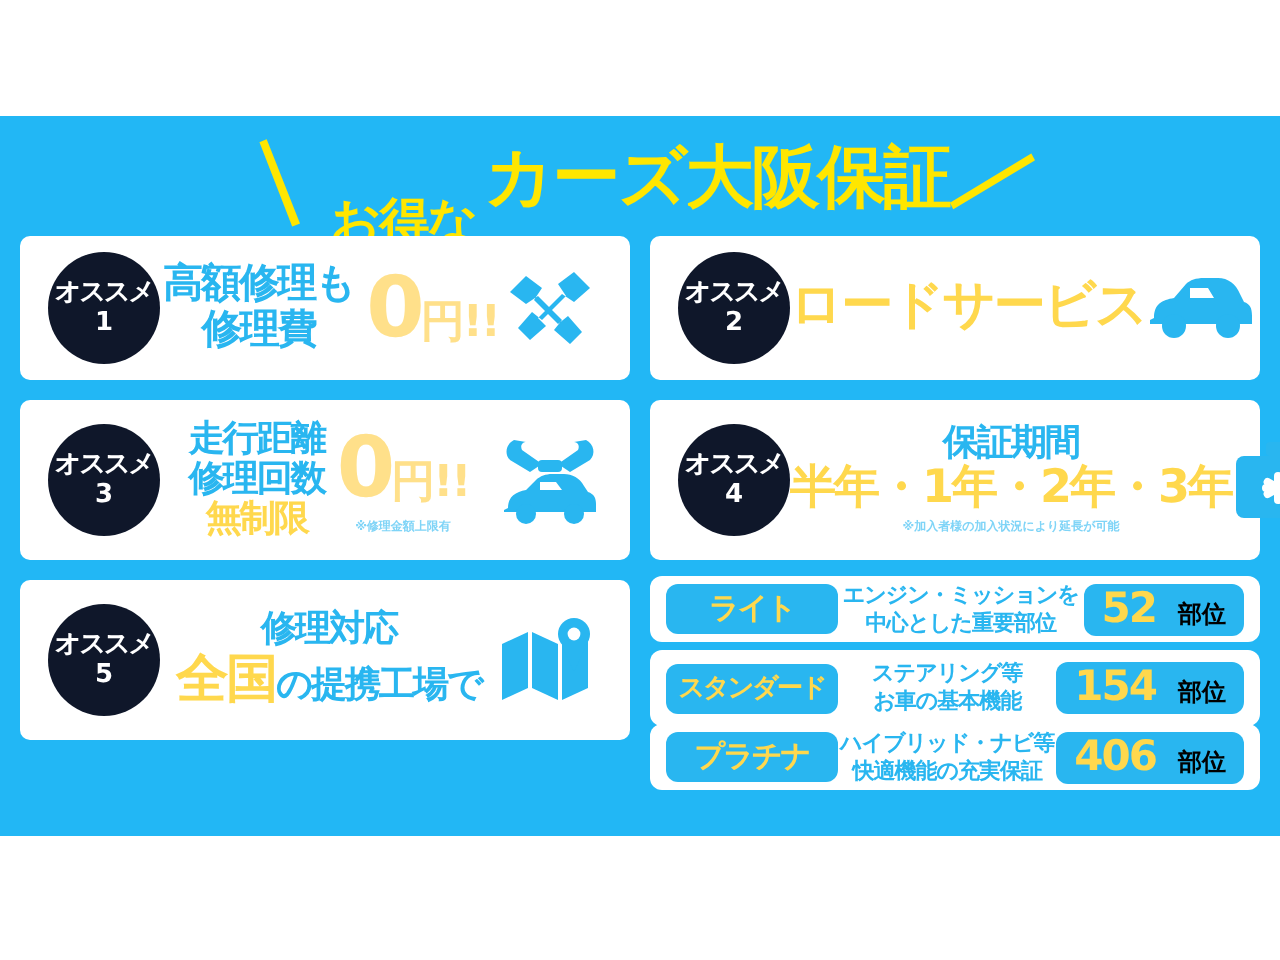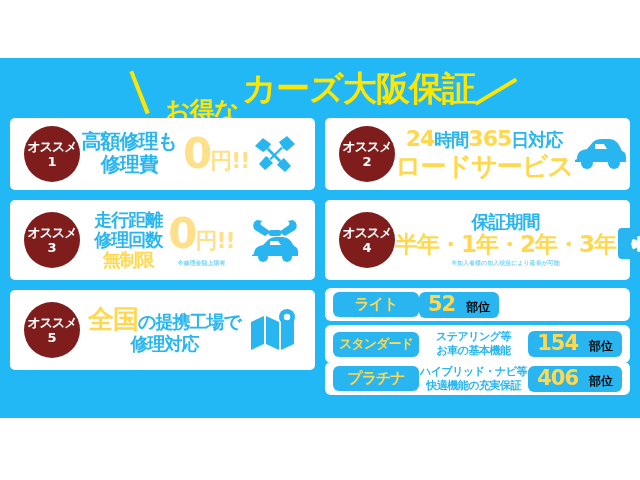--- a/index.html
+++ b/index.html
@@ -26,21 +26,21 @@
   .head-small{color:#ffe600;font-size:25px;font-weight:bold;letter-spacing:-1px;margin-top:43px;}
   .head-big{color:#ffe600;font-size:34px;font-weight:bold;letter-spacing:-1px;}
 
   
   .card{
     position:absolute;background:#fff;border-radius:5px;
     display:flex;align-items:center;
   }
   .badge{
     flex:0 0 auto;width:56px;height:56px;border-radius:50%;
-    background:#7f1d1d;color:#fff;
+    background:#0f172a;color:#fff;
     display:flex;flex-direction:column;align-items:center;justify-content:center;
     line-height:1;margin-left:14px;
   }
   .badge .b1{font-size:13px;font-weight:bold;letter-spacing:-1px;}
   .badge .b2{font-size:13px;font-weight:bold;margin-top:2px;}
 
   .ctext{flex:1 1 auto;display:flex;flex-direction:column;align-items:center;justify-content:center;}
   .line{display:flex;align-items:baseline;justify-content:center;line-height:1.12;white-space:nowrap;}
   .blue{color:#29b6f0;font-weight:bold;}
   .yellow{color:#ffd84d;font-weight:bold;}
@@ -125,26 +125,20 @@
     </div>
   </div>
 
   <div class="card" style="left:325px;top:118px;width:305px;height:72px;">
     <div class="badge">
       <span class="b1">オススメ</span>
       <span class="b2">2</span>
     </div>
     <div class="ctext">
       <div class="line">
-        <span class="yellow f22">24</span>
-        <span class="blue f18">時間</span>
-        <span class="yellow f22">365</span>
-        <span class="blue f18">日対応</span>
-      </div>
-      <div class="line">
         <span class="yellow" style="font-size:26px;letter-spacing:-1px;">ロードサービス</span>
       </div>
     </div>
     <div class="icon">
       <svg width="54" height="34" viewBox="0 0 54 34">
         <g fill="#29b6f0">
           <path d="M4 22 C4 15 8 13 14 12 L20 5 C22 3 25 2 29 2 L36 2 C41 2 45 5 47 10 L49 14 C52 15 53 17 53 21 L53 25 L2 25 L2 23 Z M22 7 L22 12 L34 12 L31 7 Z"></path>
           <circle cx="14" cy="26" r="6"></circle>
           <circle cx="41" cy="26" r="6"></circle>
         </g>
@@ -223,45 +217,49 @@
     </div>
   </div>
 
   <div class="card" style="left:10px;top:290px;width:305px;height:80px;">
     <div class="badge">
       <span class="b1">オススメ</span>
       <span class="b2">5</span>
     </div>
     <div class="ctext">
       <div class="line">
+        <span class="blue f18">修理対応</span>
+      </div>
+      <div class="line">
         <span class="yellow" style="font-size:26px;letter-spacing:-1px;">全国</span>
         <span class="blue f18">の提携工場で</span>
-      </div>
-      <div class="line">
-        <span class="blue f18">修理対応</span>
       </div>
     </div>
     <div class="icon">
       <svg width="50" height="44" viewBox="0 0 50 44">
         <g fill="#29b6f0">
           <path d="M2 14 L15 8 L15 36 L2 42 Z"></path>
           <path d="M17 8 L30 14 L30 42 L17 36 Z"></path>
           <path d="M32 14 L45 8 L45 36 L32 42 Z"></path>
           <circle cx="38" cy="9" r="8"></circle>
           <path d="M38 28 L32 15 L44 15 Z"></path>
         </g>
         <circle cx="38" cy="9" r="3.2" fill="#ffffff"></circle>
       </svg>
     </div>
   </div>
 
   <div class="planrow" style="left:325px;top:288px;width:305px;height:33px;">
     <div class="pill w">
       <span>ライト</span>
     </div>
+    <div class="plan-desc">
+      <div>エンジン・ミッションを</div>
+      <div>中心とした重要部位</div>
+    </div>
     <div class="countpill">
       <span class="num">52</span>
       <span class="unit">部位</span>
     </div>
   </div>
 
   <div class="planrow" style="left:325px;top:325px;width:305px;height:38px;">
     <div class="pill w">
       <span style="font-size:13px;">スタンダード</span>
     </div>

